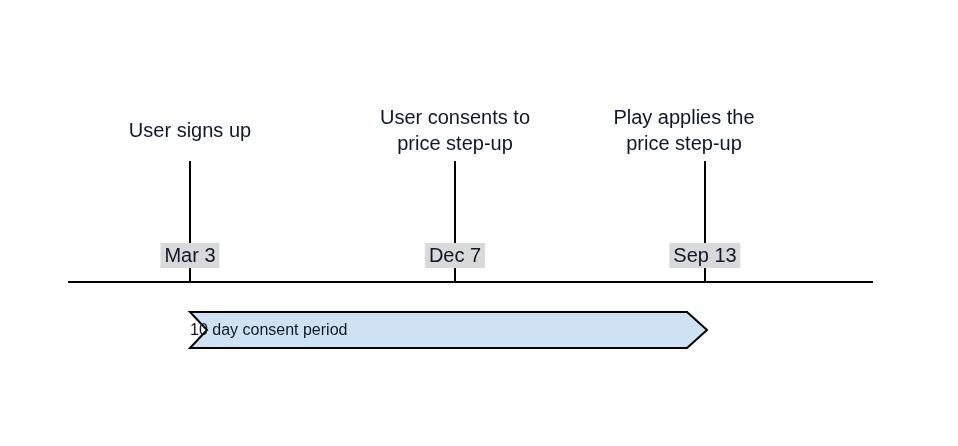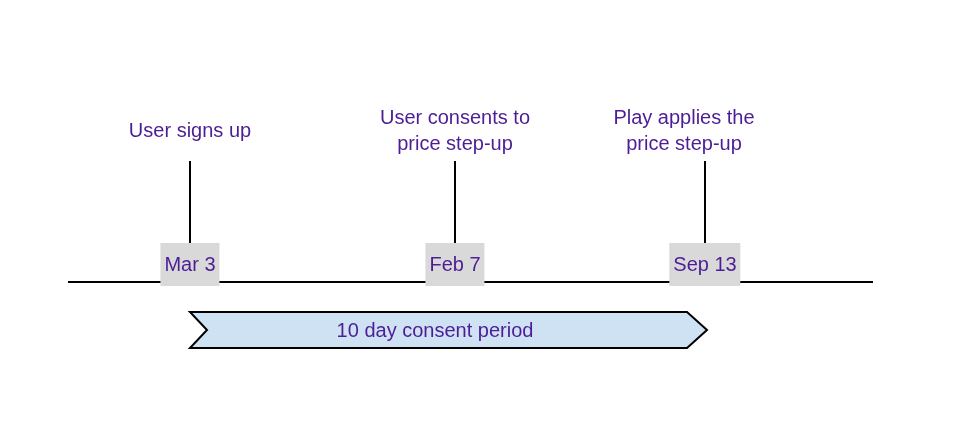--- a/index.html
+++ b/index.html
@@ -2,21 +2,21 @@
 <html><head>
 <meta charset="utf-8">
 <style>
   html, body { margin: 0; padding: 0; background: #ffffff; }
   .canvas {
     position: relative;
     width: 958px;
     height: 446px;
     background: #ffffff;
     font-family: "Liberation Sans", sans-serif;
-    color: #4c1d95;
+    color: #0f172a;
     overflow: hidden;
   }
   .diagram-svg {
     position: absolute;
     left: 0; top: 0;
     width: 958px; height: 446px;
   }
   .event-label {
     position: absolute;
     transform: translateX(-50%);
@@ -27,31 +27,30 @@
   }
   .event-label span { display: block; }
   .event-label span:empty { display: none; }
   .date-chip {
     position: absolute;
     transform: translateX(-50%);
     background: #d9d9d9;
     font-size: 20px;
     line-height: 25px;
     height: 25px;
-    padding: 9px 4px;
+    padding: 0 4px;
     white-space: nowrap;
     text-align: left;
   }
   .banner-label {
     position: absolute;
     left: 190px;
     top: 317px;
     width: 490px;
-    text-align: center;
-    font-size: 20px;
+    font-size: 16px;
     line-height: 26px;
     white-space: nowrap;
   }
 </style>
 </head>
 <body>
 
 <div class="canvas">
 
   <svg class="diagram-svg" viewBox="0 0 958 446" xmlns="http://www.w3.org/2000/svg">
@@ -68,21 +67,21 @@
   <div class="event-label" style="left:190px; top:117px">
     <span>User signs up</span>
 
   </div>
   <div class="date-chip" style="left:190px; top:243px">Mar 3</div>
 
   <div class="event-label" style="left:455px; top:104px">
     <span>User consents to</span>
     <span>price step-up</span>
   </div>
-  <div class="date-chip" style="left:455px; top:243px">Feb 7</div>
+  <div class="date-chip" style="left:455px; top:243px">Dec 7</div>
 
   <div class="event-label" style="left:684px; top:104px">
     <span>Play applies the</span>
     <span>price step-up</span>
   </div>
   <div class="date-chip" style="left:705px; top:243px">Sep 13</div>
 
   <div class="banner-label">10 day consent period</div>
 
 </div>

